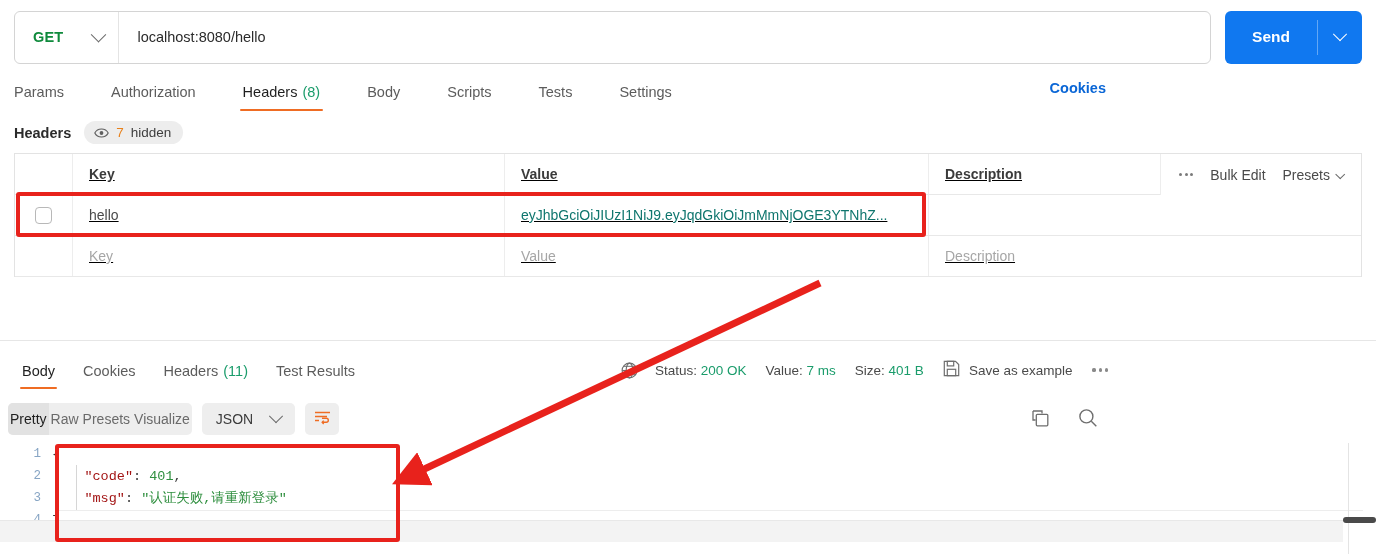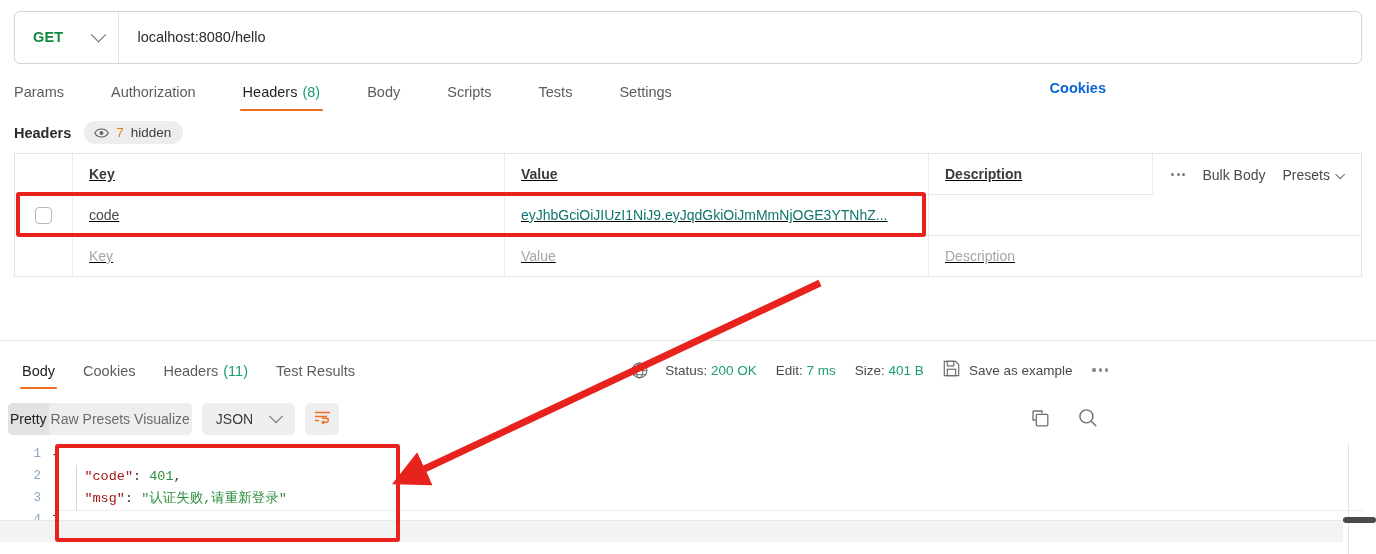--- a/index.html
+++ b/index.html
@@ -269,20 +269,27 @@
 <div id="app">
 
   <div class="url-row">
     <div class="url-box">
       <div class="method-sel">
         <span class="method-label">GET</span>
         <span class="chev"></span>
       </div>
       <input class="url-input" type="text" value="localhost:8080/hello" style="">
     </div>
+    <div class="send-grp">
+      <button class="send-btn">Send</button>
+      <div class="send-div"></div>
+      <div class="send-chev">
+        <i></i>
+      </div>
+    </div>
   </div>
 
   <div class="req-tabs">
     <div class="rtab">
       <span>Params</span>
     </div>
     <div class="rtab">
       <span>Authorization</span>
     </div>
     <div class="rtab active">
@@ -324,32 +331,32 @@
       <div class="cell c-chk"></div>
       <div class="cell c-key">Key</div>
       <div class="cell c-val">Value</div>
       <div class="cell c-desc">Description</div>
       <div class="head-actions">
         <span class="dots3">
             <i></i>
             <i></i>
             <i></i>
           </span>
-        <span class="ha-txt">Bulk Body</span>
+        <span class="ha-txt">Bulk Edit</span>
         <span class="ha-txt">
           <span>Presets</span><span class="mini-chev"></span>
         </span>
       </div>
     </div>
 
     <div class="trow">
       <div class="cell c-chk">
         <span class="chkbox"></span>
       </div>
-      <div class="cell c-key key-dark">code</div>
+      <div class="cell c-key key-dark">hello</div>
       <div class="cell c-val val-dark">eyJhbGciOiJIUzI1NiJ9.eyJqdGkiOiJmMmNjOGE3YTNhZ...</div>
       <div class="cell c-desc"></div>
     </div>
 
     <div class="trow">
       <div class="cell c-chk"></div>
       <div class="cell c-key ph">Key</div>
       <div class="cell c-val ph">Value</div>
       <div class="cell c-desc ph">Description</div>
     </div>
@@ -378,21 +385,21 @@
     <span class="globe">
       <svg width="17" height="17" viewBox="0 0 17 17">
         <circle cx="8.5" cy="8.5" r="7.4" fill="none" stroke="#6e6e6e" stroke-width="1.1"></circle>
         <ellipse cx="8.5" cy="8.5" rx="3.3" ry="7.4" fill="none" stroke="#6e6e6e" stroke-width="1.1"></ellipse>
         <line x1="1.2" y1="8.5" x2="15.8" y2="8.5" stroke="#6e6e6e" stroke-width="1.1"></line>
         <line x1="2.3" y1="4.3" x2="14.7" y2="4.3" stroke="#6e6e6e" stroke-width="1"></line>
         <line x1="2.3" y1="12.7" x2="14.7" y2="12.7" stroke="#6e6e6e" stroke-width="1"></line>
       </svg>
     </span>
     <span class="meta-item"><span>Status:</span> <span class="g">200 OK</span></span>
-    <span class="meta-item"><span>Edit:</span> <span class="g">7 ms</span></span>
+    <span class="meta-item"><span>Value:</span> <span class="g">7 ms</span></span>
     <span class="meta-item"><span>Size:</span> <span class="g">401 B</span></span>
     <span class="save-ex">
       <span>
         <svg width="17" height="17" viewBox="0 0 17 17">
           <path d="M1.3 1.3h11.2l3.2 3.2v11.2H1.3z" fill="none" stroke="#6e6e6e" stroke-width="1.2"></path>
           <rect x="4.3" y="1.3" width="6.4" height="4.6" fill="none" stroke="#6e6e6e" stroke-width="1.2"></rect>
           <rect x="4.3" y="9.3" width="8.4" height="6.4" fill="none" stroke="#6e6e6e" stroke-width="1.2"></rect>
         </svg>
       </span>
       <span>Save as example</span>

